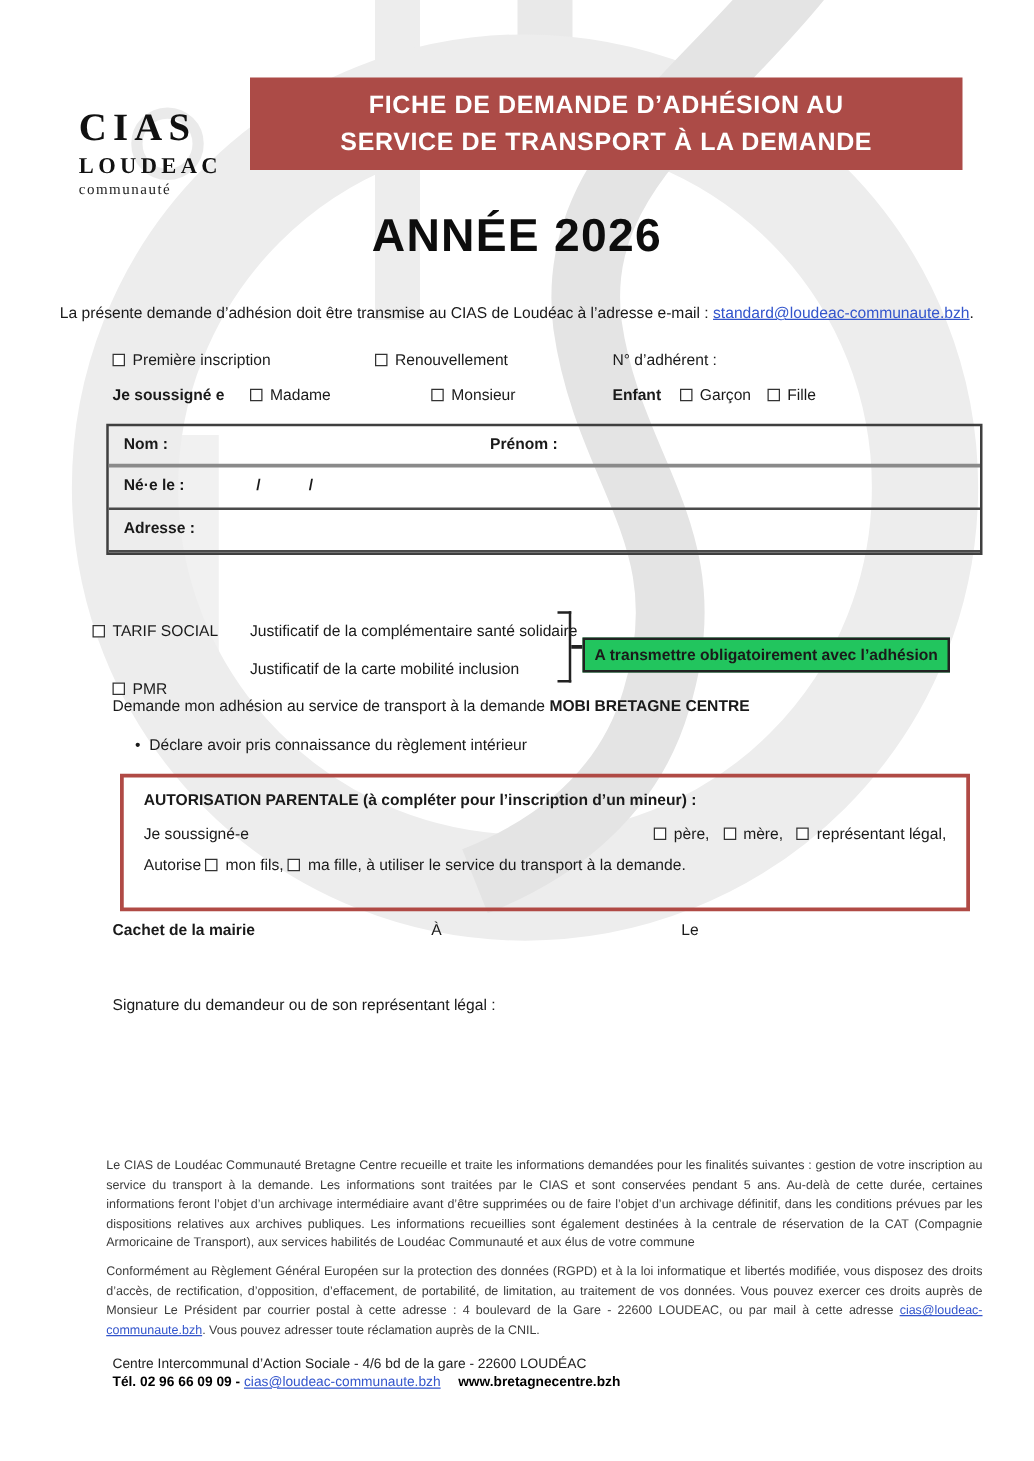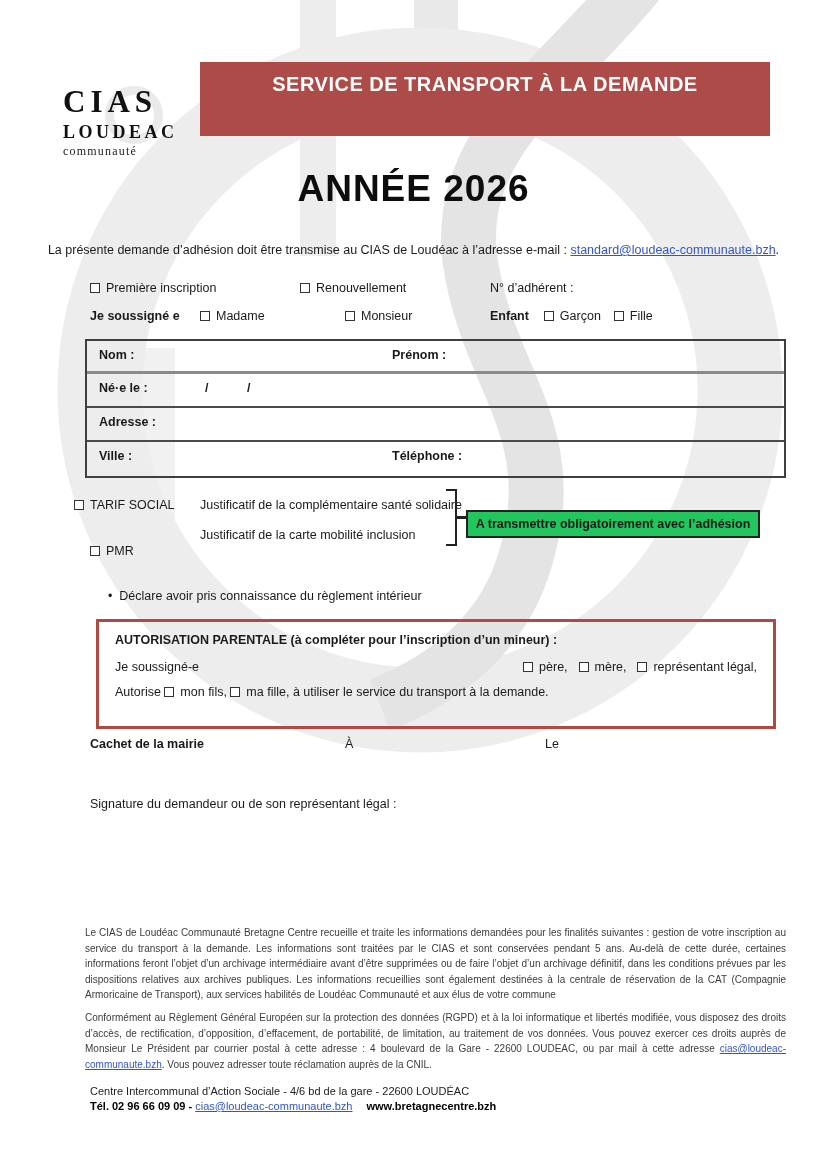--- a/index.html
+++ b/index.html
@@ -82,20 +82,21 @@
   </svg>
 
   <div class="layer logo">
     <span class="ring"></span>
     <div class="acr">CIAS</div>
     <div class="city">LOUDEAC</div>
     <div class="sfx">communauté</div>
   </div>
 
   <div class="layer banner">
+    <div>FICHE DE DEMANDE D’ADHÉSION AU</div>
     <div>SERVICE DE TRANSPORT À LA DEMANDE</div>
   </div>
 
   <div class="layer year">
     <span class="lbl">ANNÉE</span>
     <span> </span>
     <span class="yr">2026</span>
   </div>
 
   <div class="layer intro">
@@ -131,39 +132,38 @@
       <span class="lab2">Prénom :</span>
     </div>
     <div class="frow r2">
       <span class="lab">Né·e le :</span>
       <span class="slash" style="left:118px;">/</span>
       <span class="slash" style="left:160px;">/</span>
     </div>
     <div class="frow r3">
       <span class="lab">Adresse :</span>
     </div>
-    <div class="frow">
-      <span class="lab">Ville :</span>
-      <span class="lab2">Téléphone :</span>
-    </div>
   </div>
 
   <div class="layer pos just-label" style="left:74px; top:498px;">
     <span class="cb"></span><span>TARIF SOCIAL</span>
   </div>
   <div class="layer pos just-label" style="left:200px; top:498px;">Justificatif de la complémentaire santé solidaire</div>
   <div class="layer pos just-label" style="left:90px; top:544px;text-align:right;">
     <span class="cb"></span><span>PMR</span>
   </div>
   <div class="layer pos just-label" style="left:200px; top:528px;">Justificatif de la carte mobilité inclusion</div>
 
   <div class="layer bracket"></div>
   <div class="layer bracket-tick"></div>
   <div class="layer transmit-box">A transmettre obligatoirement avec l’adhésion</div>
 
+  <div class="layer pos optrow" style="left:90px; top:558px;">
+    <span>Demande mon adhésion au service de transport à la demande </span><span class="b">MOBI BRETAGNE CENTRE</span>
+  </div>
   <div class="layer pos optrow" style="left:108px; top:589px;">
     <span>•</span>&nbsp;&nbsp;<span>Déclare avoir pris connaissance du règlement intérieur</span>
   </div>
 
   <div class="layer parental">
     <div class="ptitle">AUTORISATION PARENTALE (à compléter pour l’inscription d’un mineur) :</div>
     <div class="pline2">
       <span>Je soussigné-e</span>
       <span class="nw">
         <span class="cb"></span><span>père,</span>

